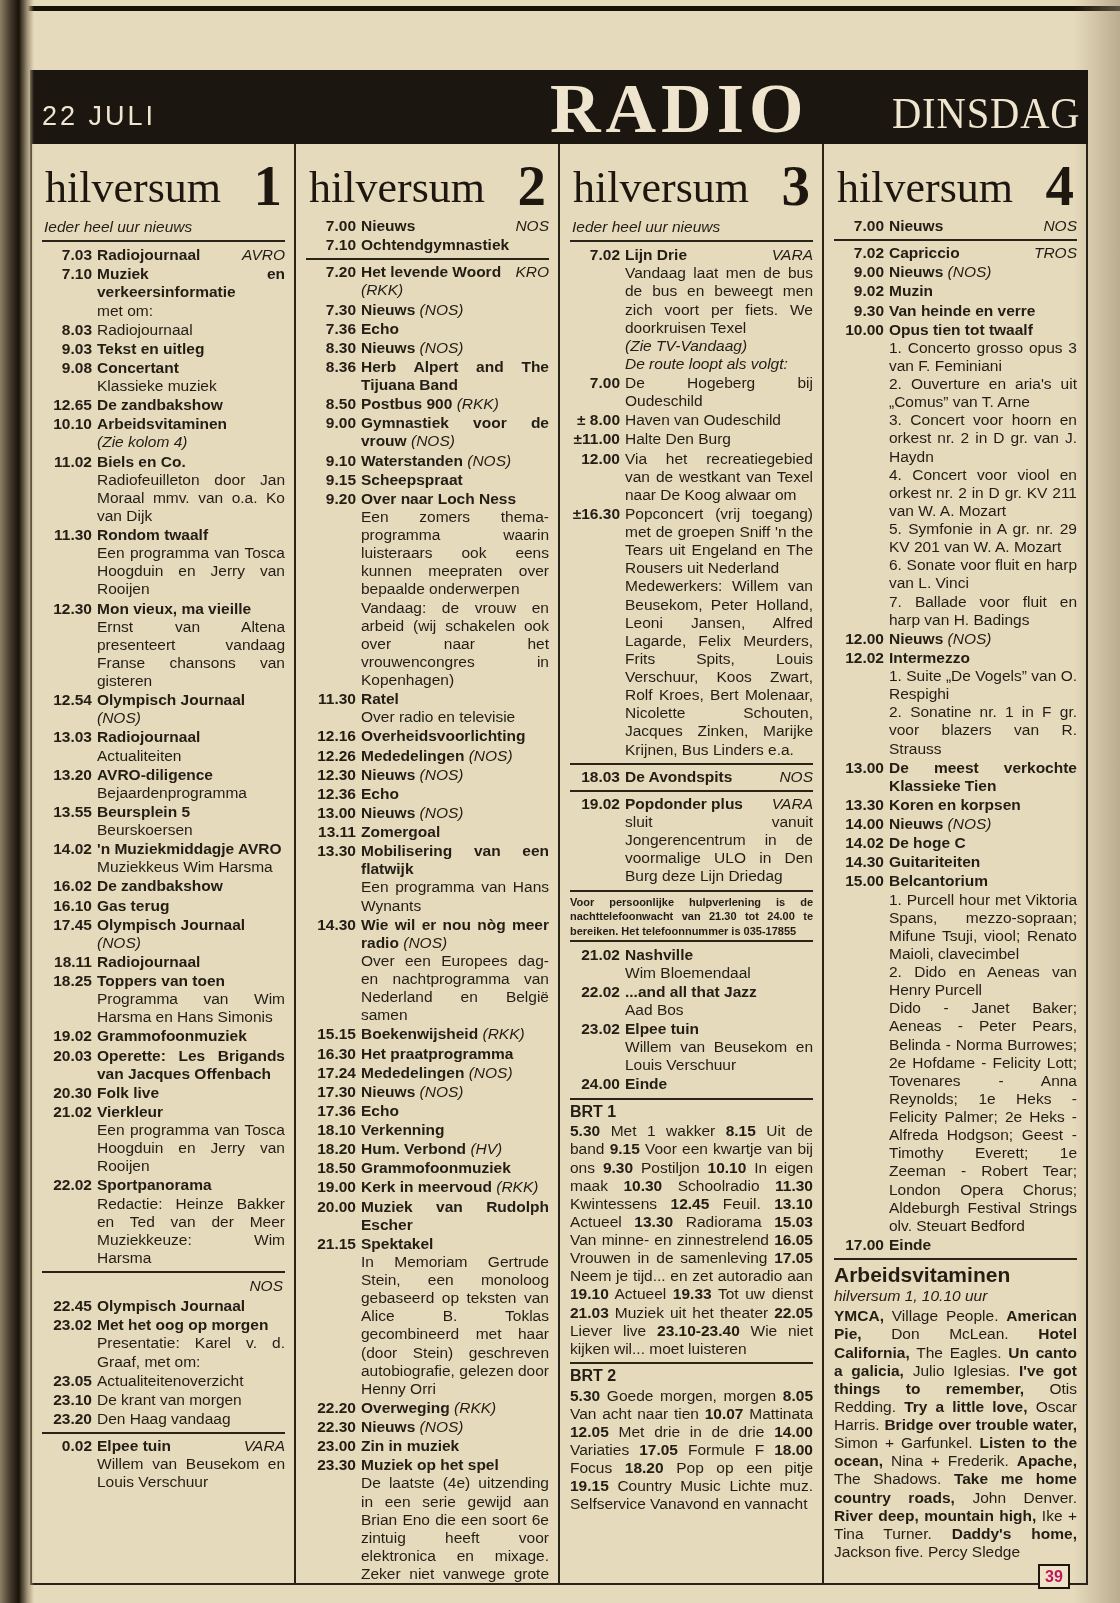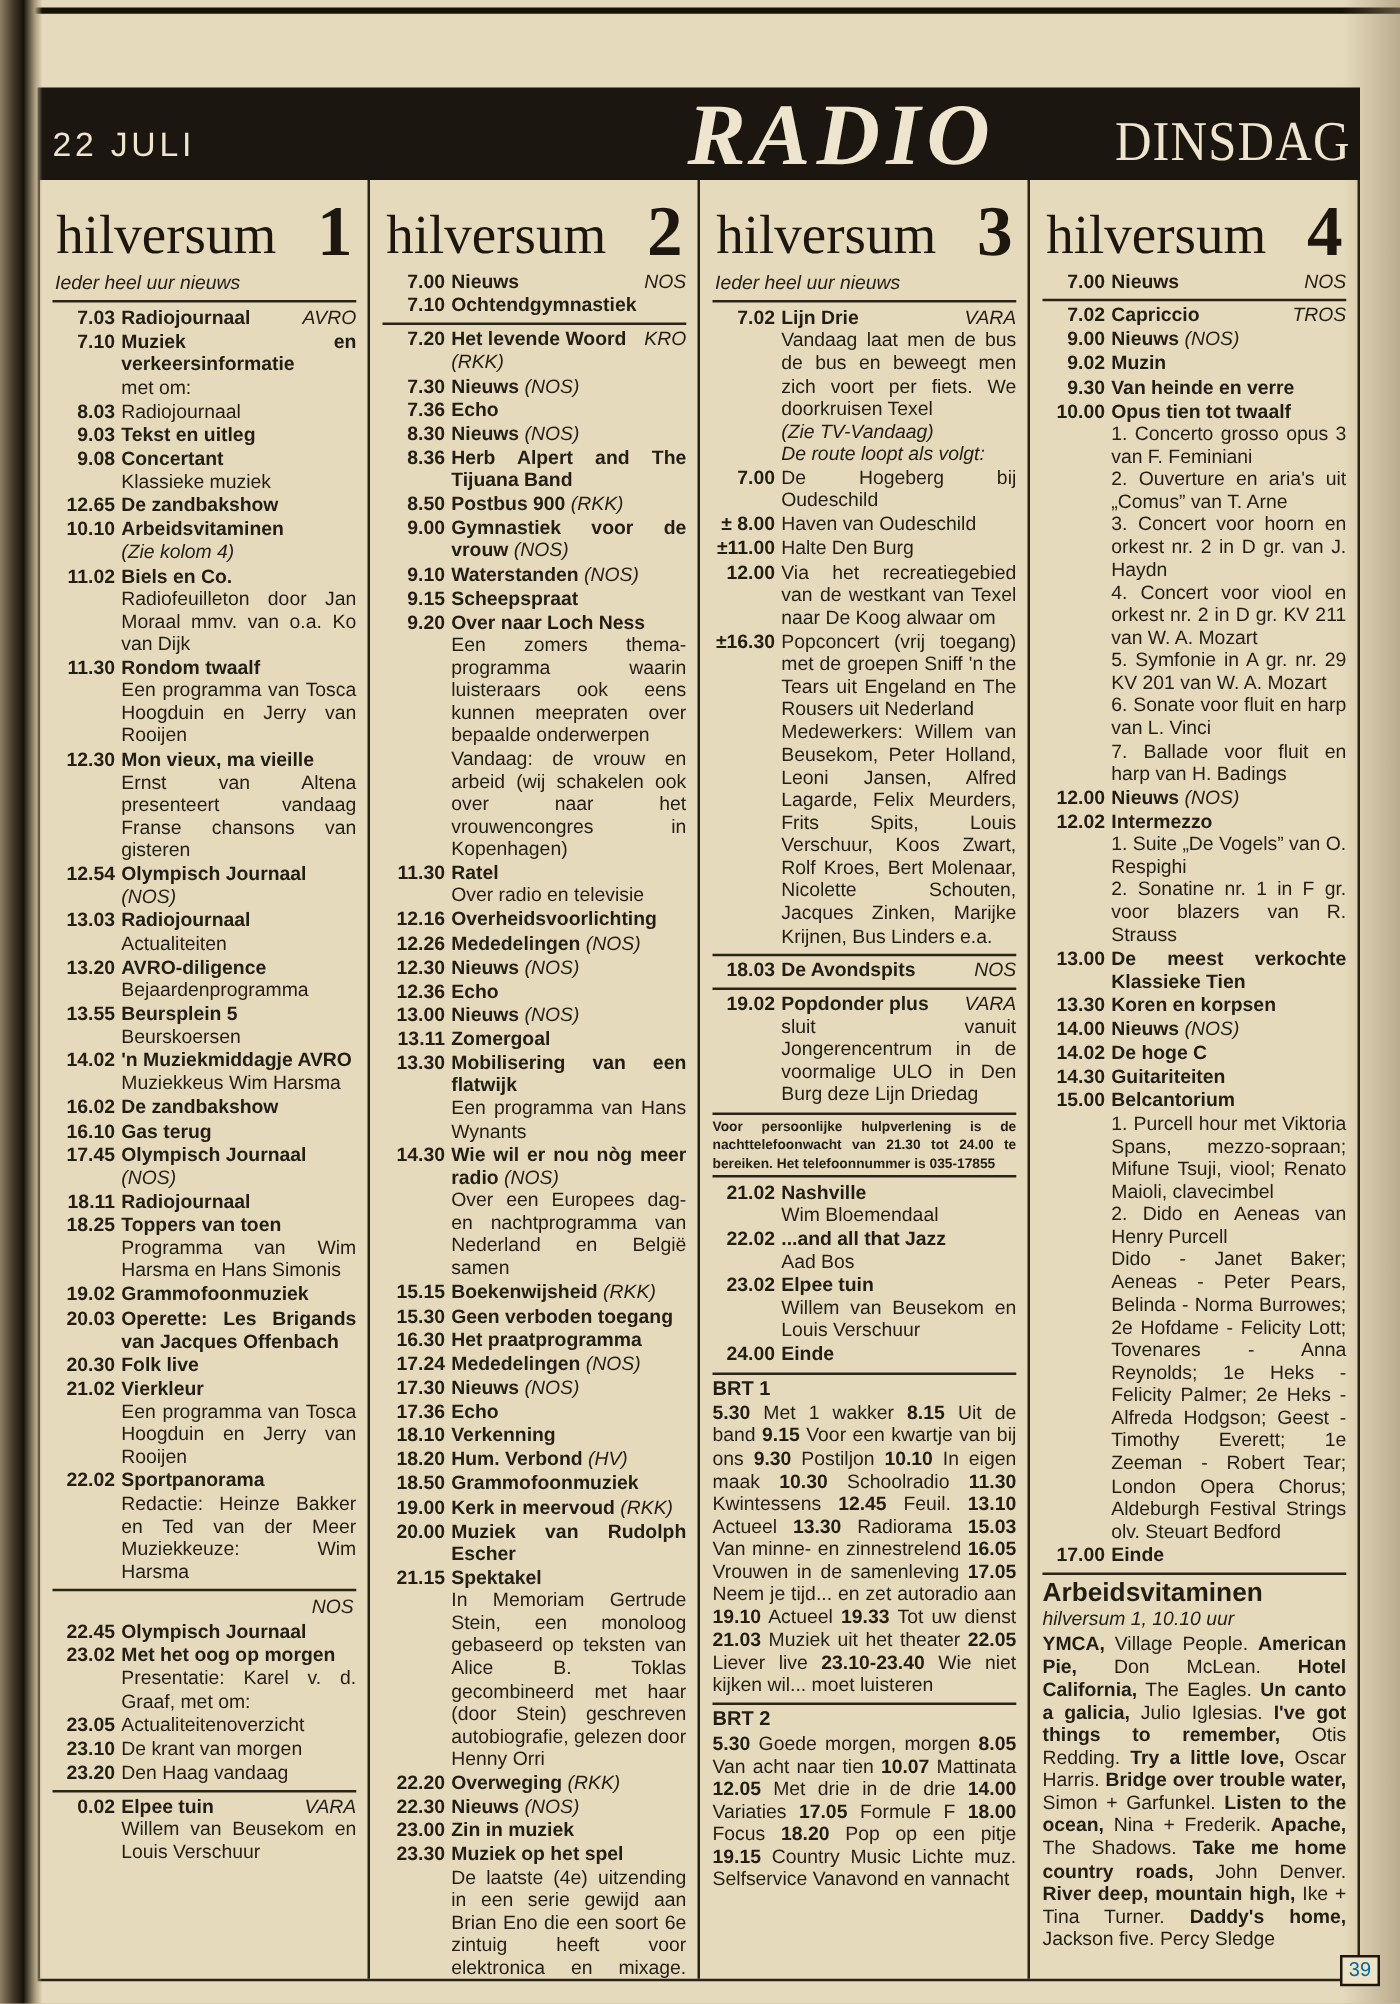--- a/index.html
+++ b/index.html
@@ -17,21 +17,21 @@
   }
   .rightshade{
     position:absolute; top:0; right:0; width:46px; height:100%;
     background:linear-gradient(270deg, rgba(150,135,105,.55), rgba(0,0,0,0));
   }
   .paper{ position:absolute; left:30px; top:70px; width:1058px; }
   .masthead{ position:relative; height:74px; background:#1b1610; color:#efe5cf; }
   .date{ position:absolute; left:12px; bottom:12px; font-size:27px; letter-spacing:3px; }
   .brand{
     position:absolute; left:520px; bottom:0px;
-    font-family:"Liberation Serif", serif; font-weight:700; font-size:70px; letter-spacing:5px; line-height:1;font-style:italic;
+    font-family:"Liberation Serif", serif; font-weight:700; font-size:70px; letter-spacing:5px; line-height:1;
   }
   .day{
     position:absolute; right:8px; bottom:8px;
     font-family:"Liberation Serif", serif; font-size:45px; line-height:1;
     transform:scaleX(.9); transform-origin:right bottom; letter-spacing:1px;
   }
   .cols{ display:flex; height:1441px; border-bottom:2px solid #2a2318; }
   .column{ flex:1 1 0; border-left:2px solid #2a2318; padding:0 9px 0 10px; overflow:hidden; }
   .column:last-child{ border-right:2px solid #2a2318; }
   .col-head{
@@ -66,24 +66,24 @@
   .block{ margin:1px 0 2px 0; }
   .block-head{ font-weight:700; font-size:16px; margin:1px 0; }
   .block-text{ text-align:justify; hyphens:auto; -webkit-hyphens:auto; }
   .bt{ font-weight:700; }
   .feature{ margin-top:3px; }
   .feature-head{ font-weight:700; font-size:21px; line-height:1.15; }
   .feature-sub{ font-style:italic; margin:0 0 2px 0; }
   .feature-text{ text-align:justify; hyphens:auto; -webkit-hyphens:auto; }
   .song{ font-weight:700; }
   .pageno{
-    position:absolute; left:1072px; top:1564px; width:32px; height:25px;
+    position:absolute; left:1038px; top:1564px; width:32px; height:25px;
     border:2px solid #1d1710; background:#eee2c7;
     display:flex; align-items:center; justify-content:center;
-    font-weight:400; font-size:16px; color:#0369a1;
+    font-weight:700; font-size:16px; color:#be185d;
   }
 </style>
 </head>
 <body>
 
 <div class="canvas">
   <div class="topline"></div>
   <div class="rightshade"></div>
   <div class="paper">
     <div class="masthead">
@@ -340,24 +340,20 @@
             <div class="entry">
               <span class="time">14.30</span>
               <div class="tline"><span class="title">Wie wil er nou nòg meer radio</span> <span class="suffix">(NOS)</span></div>
               <div class="desc">Over een Europees dag- en nachtprogramma van Nederland en België samen</div>
             </div>
             <div class="entry">
               <span class="time">15.15</span>
               <div class="tline"><span class="title">Boekenwijsheid</span> <span class="suffix">(RKK)</span></div>
             </div>
             <div class="entry">
-              <span class="time">15.30</span>
-              <div class="tline"><span class="title">Geen verboden toegang</span></div>
-            </div>
-            <div class="entry">
               <span class="time">16.30</span>
               <div class="tline"><span class="title">Het praatprogramma</span></div>
             </div>
             <div class="entry">
               <span class="time">17.24</span>
               <div class="tline"><span class="title">Mededelingen</span> <span class="suffix">(NOS)</span></div>
             </div>
             <div class="entry">
               <span class="time">17.30</span>
               <div class="tline"><span class="title">Nieuws</span> <span class="suffix">(NOS)</span></div>

